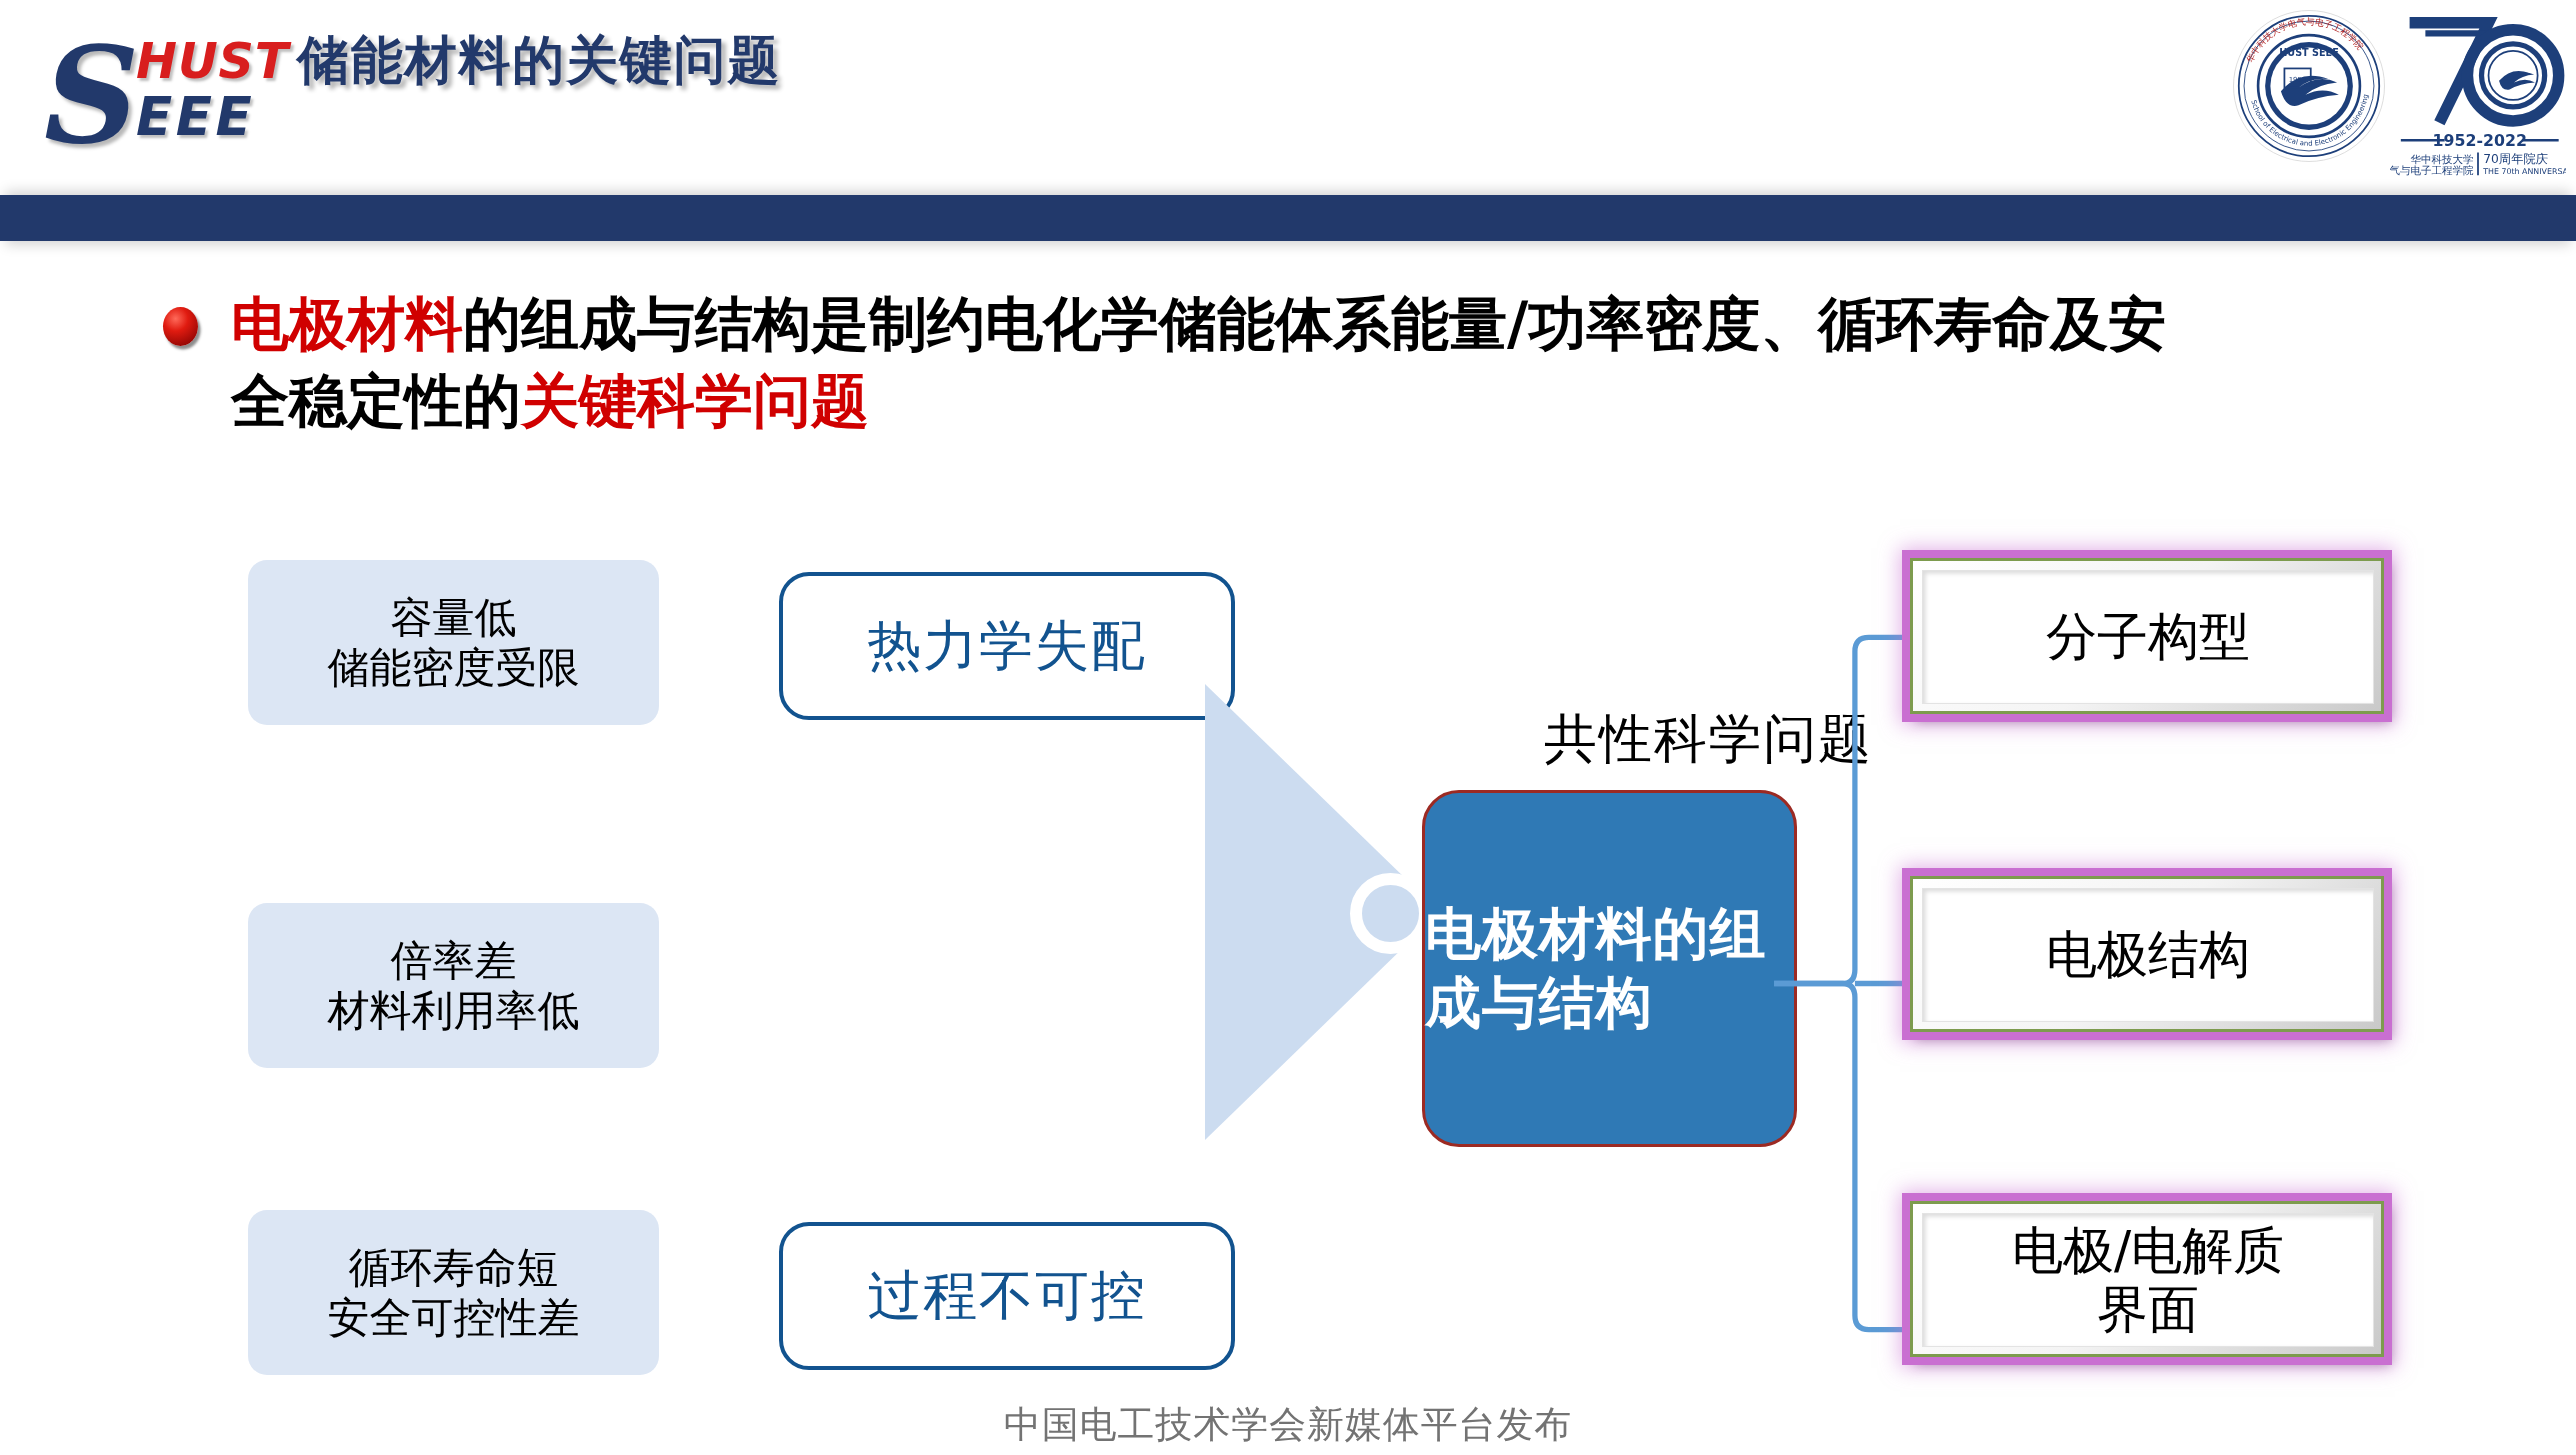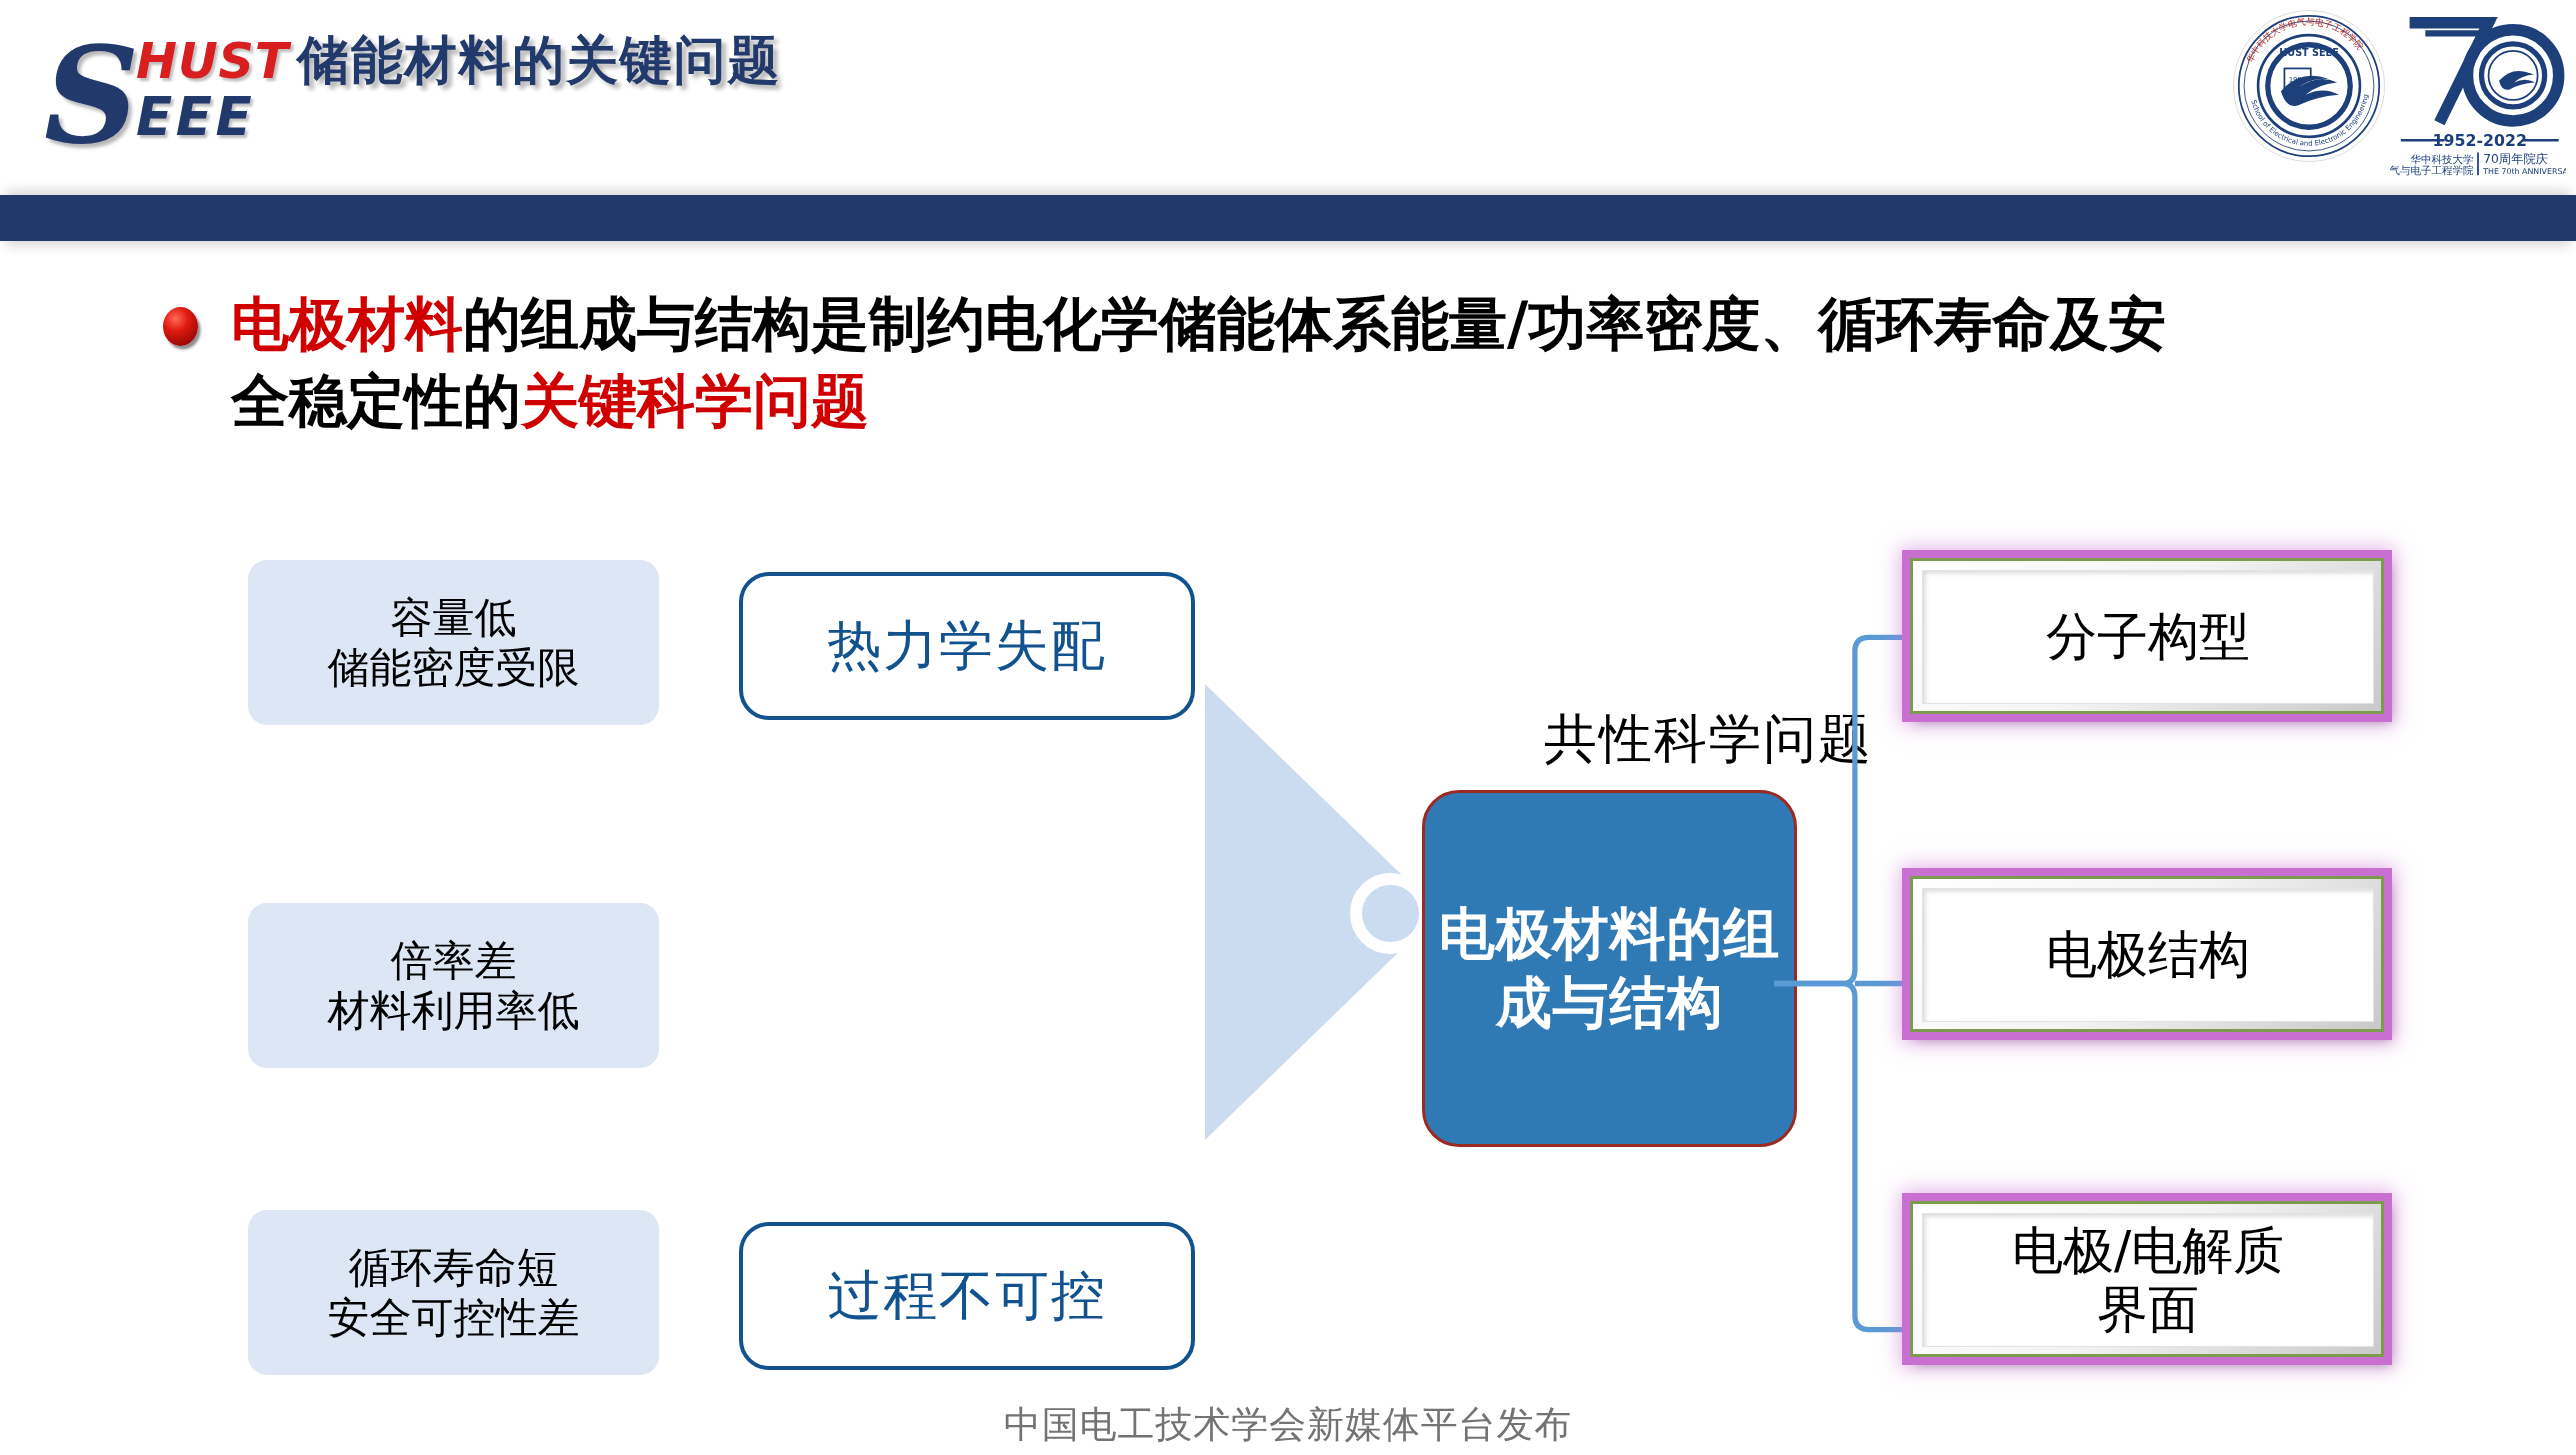--- a/index.html
+++ b/index.html
@@ -74,21 +74,21 @@
     display:flex;flex-direction:column;align-items:center;justify-content:center;
     color:#000;font-size:42px;line-height:1.18;text-align:center;
   }
   .pale-box span{display:block;}
 
   
   .outline-box{
     position:absolute;width:448px;height:140px;background:#ffffff;
     border:4.4px solid #12538f;border-radius:30px;
     display:flex;align-items:center;justify-content:center;
-    color:#12538f;font-size:54px;letter-spacing:1.8px;
+    color:#12538f;font-size:54px;letter-spacing:1.8px;margin-left:40px;
   }
 
   
   #big-arrow{
     position:absolute;left:1205px;top:140px;width:0;height:0;
     border-top:228px solid transparent;border-bottom:228px solid transparent;
     border-left:235px solid #ccdcf0;
   }
   #arrow-ring{
     position:absolute;left:1350px;top:329px;width:81px;height:81px;border-radius:50%;
@@ -99,21 +99,21 @@
   #center-label{
     position:absolute;left:1401px;top:160px;width:615px;
     font-size:53px;color:#000;text-align:center;letter-spacing:1.8px;
   }
 
   
   #center-box{
     position:absolute;left:1422px;top:246px;width:369px;height:351px;
     background:#2f79b5;border:3.5px solid #9c2a23;border-radius:37px;
     display:flex;align-items:center;justify-content:center;
-    color:#ffffff;font-size:56px;font-weight:700;line-height:1.22;text-align:center;
+    color:#ffffff;font-size:56px;font-weight:700;line-height:1.22;text-align:left;
     letter-spacing:0.9px;
   }
 
   
   #brace{position:absolute;left:1774px;top:53px;width:211px;height:773px;}
 
   
   .framed-box{
     position:absolute;width:474px;height:156px;
     background:linear-gradient(135deg,#ffffff 0%,#f4f4f4 48%,#c9c9c9 100%);

